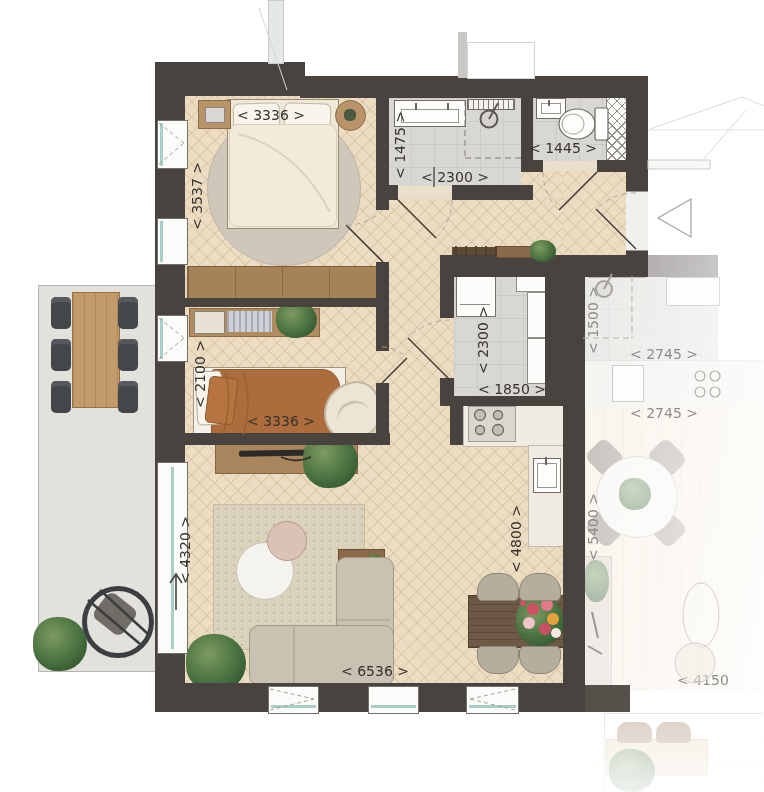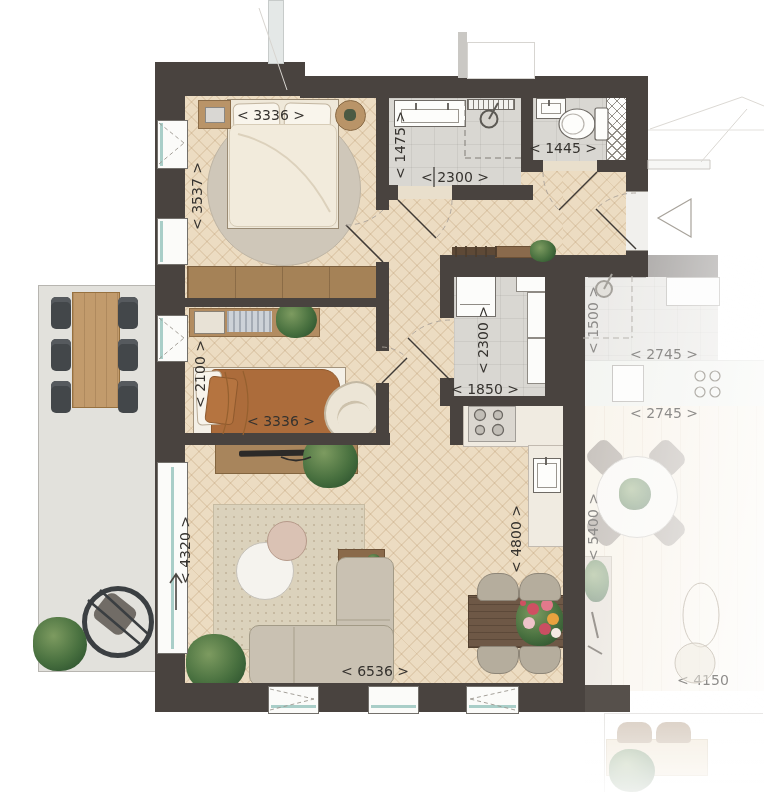--- a/index.html
+++ b/index.html
@@ -316,18 +316,18 @@
   </svg>
 
   <div class="dim" style="left:221px;top:107px">&lt; 3336 &gt;</div>
   <div class="dim dimv" style="left:147px;top:188px">&lt; 3537 &gt;</div>
   <div class="dim dimv" style="left:350px;top:137px">&lt; 1475 &gt;</div>
   <div class="dim" style="left:405px;top:169px">&lt; 2300 &gt;</div>
   <div class="dim" style="left:513px;top:140px">&lt; 1445 &gt;</div>
   <div class="dim dimv" style="left:150px;top:366px">&lt; 2100 &gt;</div>
   <div class="dim" style="left:231px;top:413px">&lt; 3336 &gt;</div>
   <div class="dim dimv" style="left:433px;top:332px">&lt; 2300 &gt;</div>
-  <div class="dim" style="left:435px;top:381px">&lt; 1850 &gt;</div>
+  <div class="dim" style="left:462px;top:381px">&lt; 1850 &gt;</div>
   <div class="dim dimv" style="left:135px;top:542px">&lt; 4320 &gt;</div>
   <div class="dim" style="left:325px;top:663px">&lt; 6536 &gt;</div>
   <div class="dim dimv" style="left:466px;top:531px">&lt; 4800 &gt;</div>
 
 </div>
 
 </body></html>

